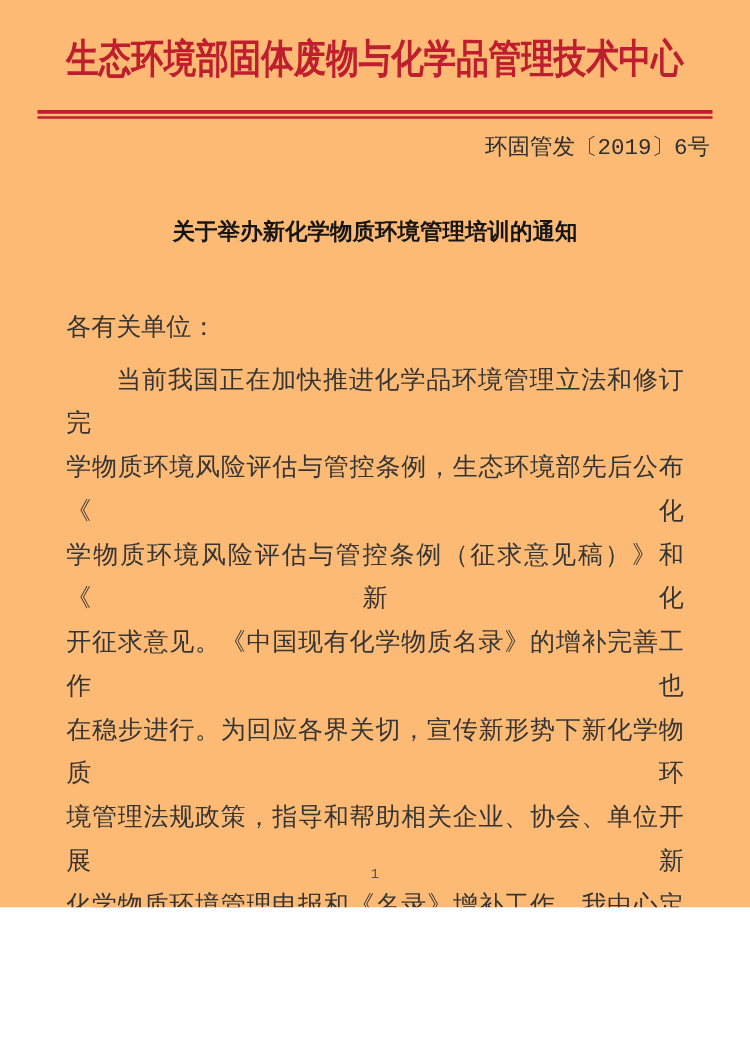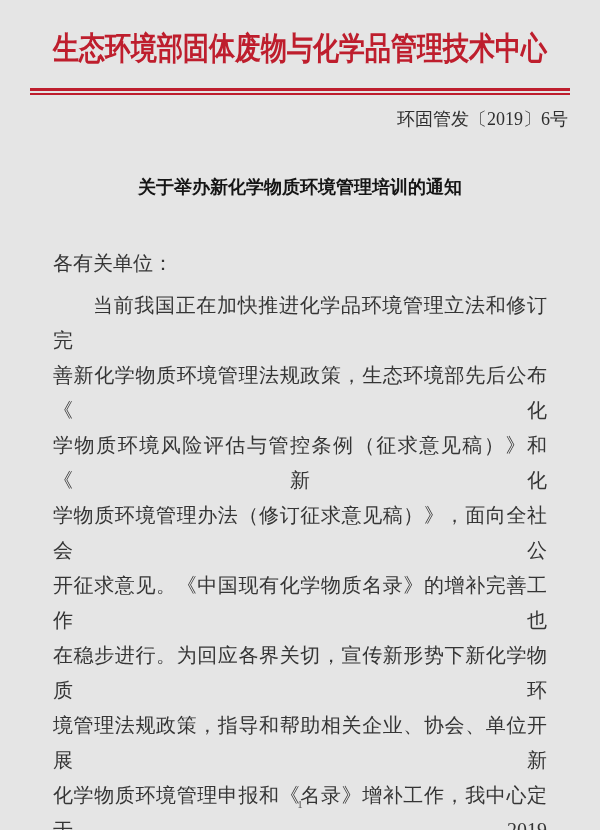--- a/index.html
+++ b/index.html
@@ -1,23 +1,23 @@
 <!DOCTYPE html>
 <html><head>
 <meta charset="utf-8">
 <style>
   html, body { margin: 0; padding: 0; background: #ffffff; }
   .page {
     position: relative;
     width: 600px;
-    height: 830px;
+    height: 726px;
     margin: 0 auto;
-    background: #e5e5e5;
+    background: #fdba74;
     overflow: hidden;
-    font-family: Liberation Serif, serif;
+    font-family: Liberation Mono, monospace;
     color: #333333;
   }
   
   .letterhead { padding-top: 33px; }
   .org-name {
     margin: 0;
     text-align: center;
     font-size: 26px;
     font-weight: bold;
     color: #be1e2d;
@@ -94,23 +94,22 @@
     <div class="red-rule"></div>
     <div class="doc-number">环固管发〔2019〕6号</div>
   </div>
 
   <h2 class="notice-title">关于举办新化学物质环境管理培训的通知</h2>
 
   <div class="body">
     <p class="line salutation">各有关单位：</p>
 
     <p class="line jline indent">当前我国正在加快推进化学品环境管理立法和修订完</p>
-    <p class="line jline">善新化学物质环境管理法规政策，生态环境部先后公布《化</p>
+    <p class="line jline">学物质环境风险评估与管控条例，生态环境部先后公布《化</p>
     <p class="line jline">学物质环境风险评估与管控条例（征求意见稿）》和《新化</p>
-    <p class="line jline">学物质环境管理办法（修订征求意见稿）》，面向全社会公</p>
     <p class="line jline">开征求意见。《中国现有化学物质名录》的增补完善工作也</p>
     <p class="line jline">在稳步进行。为回应各界关切，宣传新形势下新化学物质环</p>
     <p class="line jline">境管理法规政策，指导和帮助相关企业、协会、单位开展新</p>
     <p class="line jline">化学物质环境管理申报和《名录》增补工作，我中心定于 2019</p>
 
   </div>
 
   <div class="page-number">1</div>
 
 </div>

